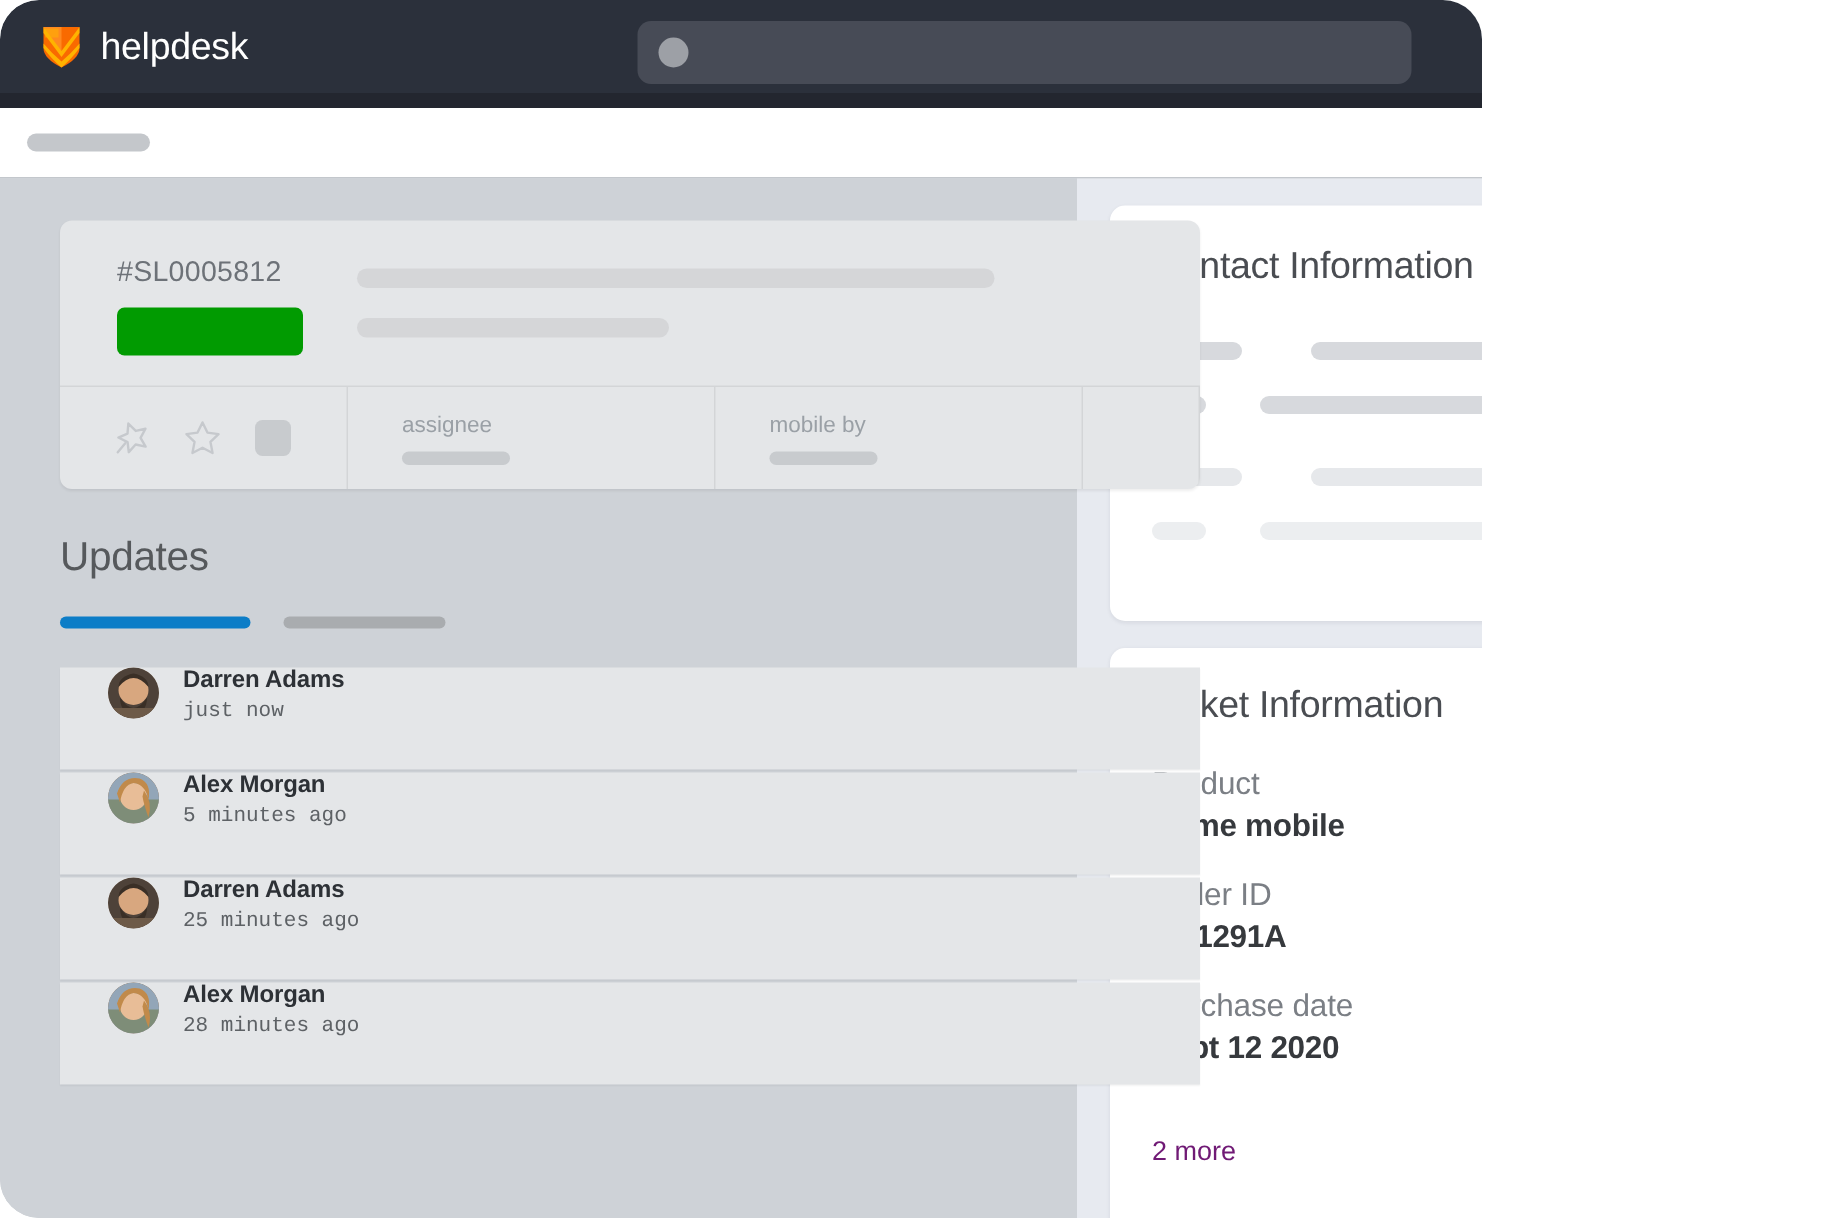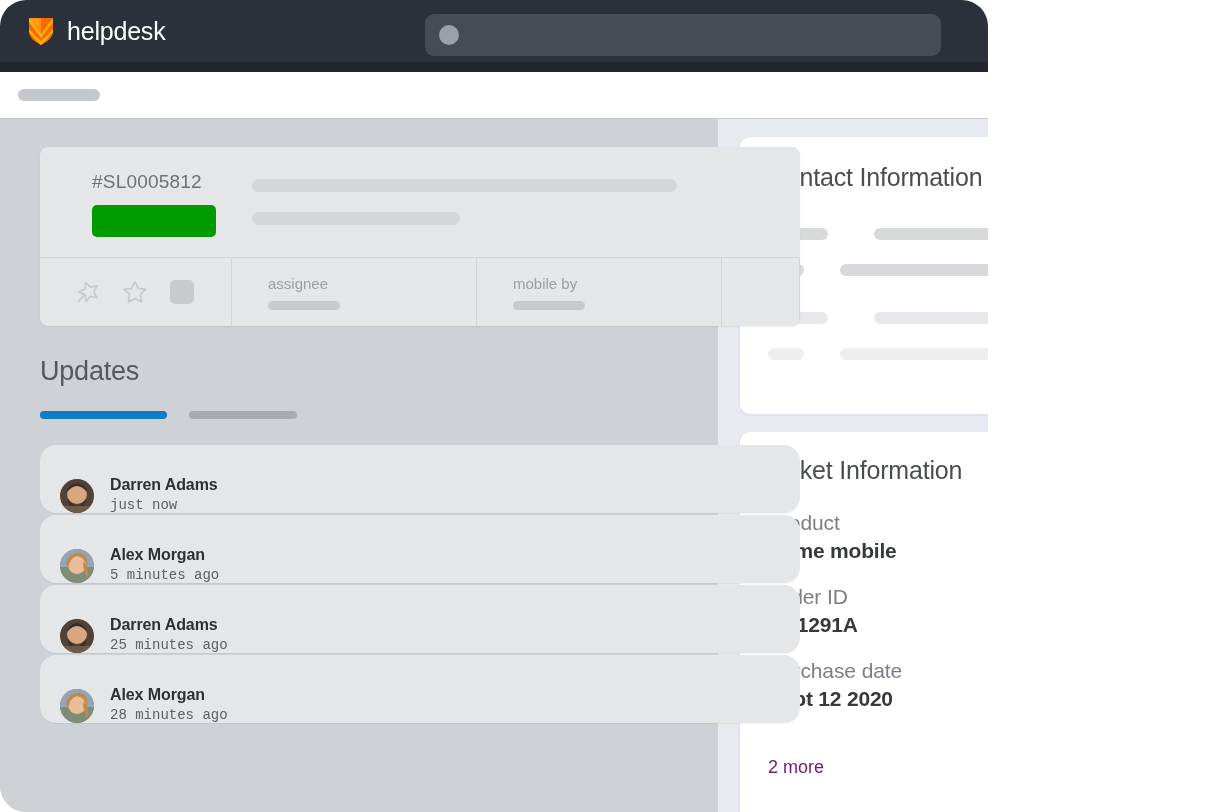--- a/index.html
+++ b/index.html
@@ -137,21 +137,21 @@
   
   .ticket-card {
     margin: 28px 0 0 40px;
     width: 760px;
     background: #e4e6e8;
     border-radius: 8px;
     box-shadow: 0 1px 2px rgba(0,0,0,0.07);
     overflow: hidden;
   }
   .ticket-top {
-    padding: 24px 0 20px 52px;
+    padding: 24px 0 20px 38px;
     display: flex;
     align-items: flex-start;
     gap: 30px;
   }
   .tkt-left {
     width: 130px;
     flex: 0 0 130px;
   }
   .ticket-id {
     font-size: 19px;
@@ -237,25 +237,25 @@
   .tab-active   { width: 127px; background: #0c7dc7; }
   .tab-inactive { width: 108px; background: #a9acaf; }
 
   .updates-list {
     margin: 26px 0 0 40px;
     width: 760px;
   }
   .update-row {
     height: 68px;
     background: #e4e6e8;
-    border-radius: 16px;
+    border-radius: 0;
     margin-bottom: 2px;
     display: flex;
-    align-items: flex-end;
-    padding-left: 20px;
+    align-items: flex-start;
+    padding-left: 32px;
     box-sizing: border-box;
     box-shadow: 0 1px 1px rgba(0,0,0,0.05);
   }
   .avatar {
     width: 34px; height: 34px;
     border-radius: 50%;
     flex: 0 0 34px;
     margin-right: 16px;
     overflow: hidden;
     background: #8d7b6a;

